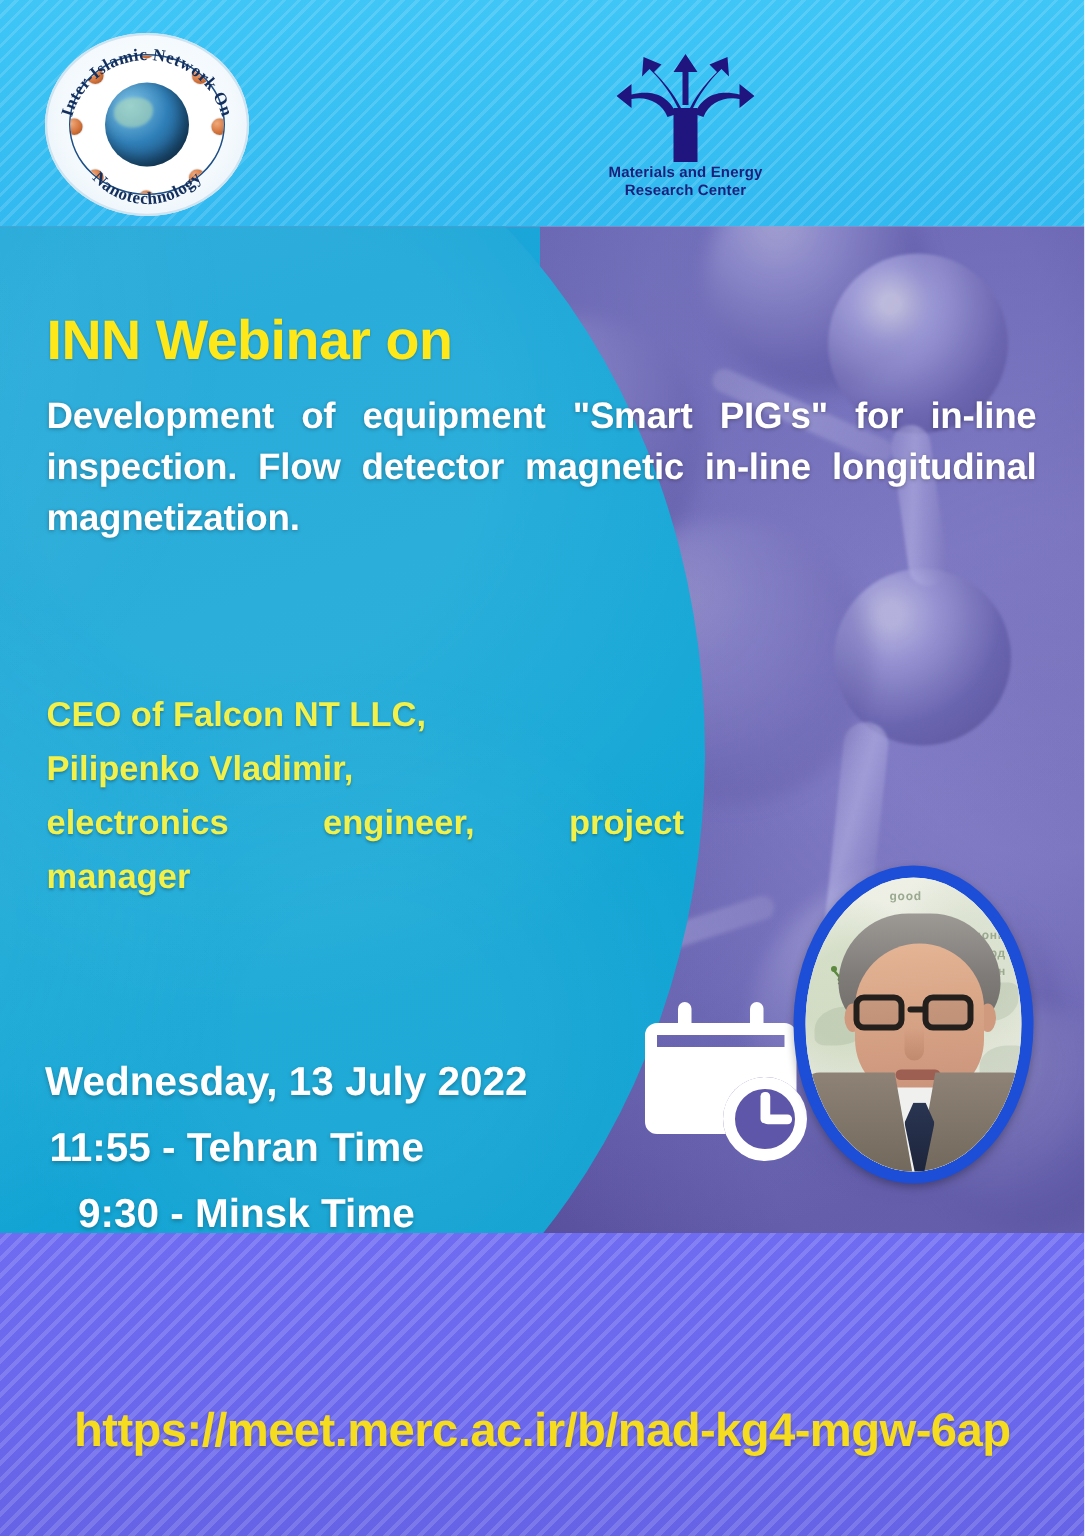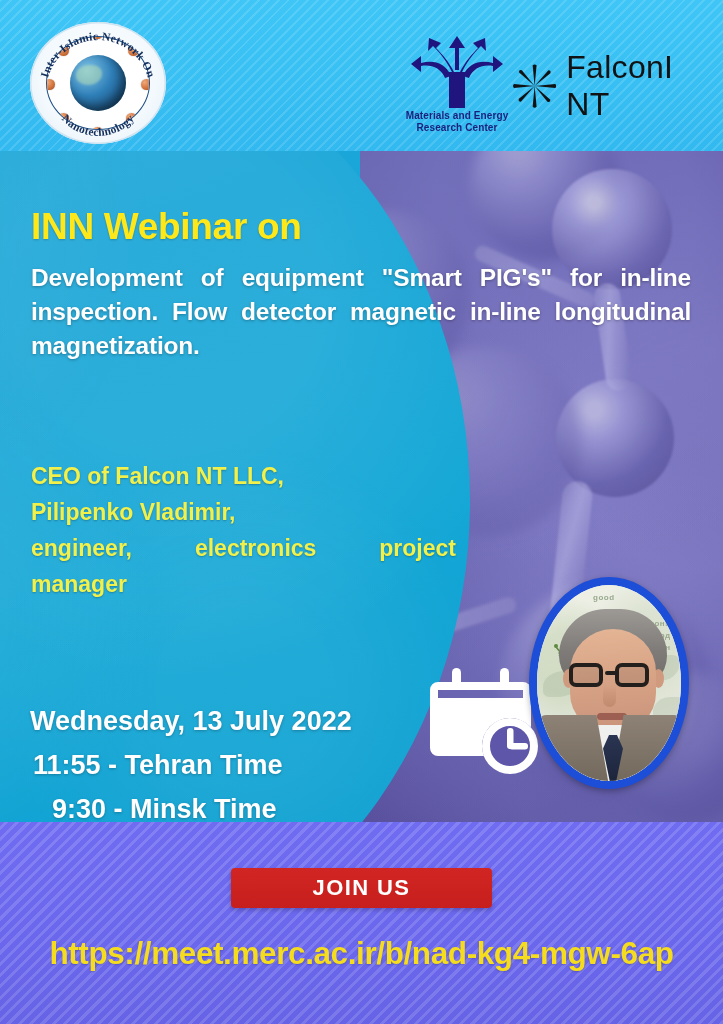--- a/index.html
+++ b/index.html
@@ -294,35 +294,20 @@
           <path d="M51 36 C 58 22 65 15 70 10 L 75 15 L 74 2 L 62 7 L 67 12 C 61 18 54 26 49 36 Z"></path>
           <path d="M44 34 L 44 12 L 38 12 L 46 0 L 54 12 L 48 12 L 48 34 Z"></path>
         </g>
       </svg>
       <div class="merc-caption">
         <div>Materials and Energy</div>
         <div>Research Center</div>
       </div>
     </div>
 
-    <div class="falcon-logo">
-      <svg class="falcon-mark" viewBox="0 0 44 44">
-        <g fill="#111214">
-          <path d="M22 22 L20 1 Q22 -1 24 1 Z"></path>
-          <path d="M22 22 L43 20 Q45 22 43 24 Z"></path>
-          <path d="M22 22 L24 43 Q22 45 20 43 Z"></path>
-          <path d="M22 22 L1 24 Q-1 22 1 20 Z"></path>
-          <path d="M22 22 L36 6 Q39 6 38 9 Z"></path>
-          <path d="M22 22 L38 36 Q38 39 35 38 Z"></path>
-          <path d="M22 22 L8 38 Q5 38 6 35 Z"></path>
-          <path d="M22 22 L6 8 Q6 5 9 6 Z"></path>
-        </g>
-      </svg>
-      <div class="falcon-name">FalconI NT</div>
-    </div>
   </div>
 
   <div class="body-area">
     <div class="sphere soft" style="left:470px; top:-40px; width:150px; height:150px;"></div>
     <div class="sphere" style="left:552px; top:18px; width:120px; height:120px; background:radial-gradient(circle at 35% 28%, rgba(255,255,255,.55) 0 5%, rgba(190,188,238,.55) 22%, rgba(104,98,172,.7) 64%, rgba(62,56,124,.6) 100%);"></div>
     <div class="glass-neck" style="left:600px; top:132px; width:26px; height:108px; transform:rotate(-8deg);"></div>
     <div class="sphere" style="left:556px; top:228px; width:118px; height:118px;"></div>
     <div class="sphere soft" style="left:300px; top:60px; width:170px; height:170px; opacity:.45;"></div>
     <div class="sphere soft" style="left:392px; top:196px; width:190px; height:190px; opacity:.40;"></div>
     <div class="glass-neck" style="left:556px; top:330px; width:30px; height:150px; transform:rotate(6deg);"></div>
@@ -338,22 +323,22 @@
   <div class="content">
 
     <div class="title-main">INN Webinar on</div>
 
     <div class="title-sub">Development of equipment "Smart PIG's" for in-line inspection. Flow detector magnetic in-line longitudinal magnetization.</div>
 
     <div class="speaker">
       <div>CEO of Falcon NT LLC,</div>
       <div>Pilipenko Vladimir,</div>
       <div style="display:flex; justify-content:space-between;">
+        <span>electronics</span>
         <span>engineer,</span>
-        <span>electronics</span>
         <span>project</span>
       </div>
       <div class="lastline">manager</div>
     </div>
 
     <div class="datetime">
       <span class="dt-line1">Wednesday, 13 July 2022</span>
       <span class="dt-line2">11:55 - Tehran Time</span>
       <span class="dt-line3">9:30 - Minsk Time</span>
     </div>
@@ -415,17 +400,16 @@
       <div class="p-mouth"></div>
       <div class="p-shirt"></div>
       <div class="p-jacket-l"></div>
       <div class="p-jacket-r"></div>
       <div class="p-tie"></div>
     </div>
   </div>
 
   <div class="footer-band"></div>
 
-  <div class="join-btn">JOIN US</div>
 
   <div class="url-link">https://meet.merc.ac.ir/b/nad-kg4-mgw-6ap</div>
 
 </div>
 
 </body></html>

